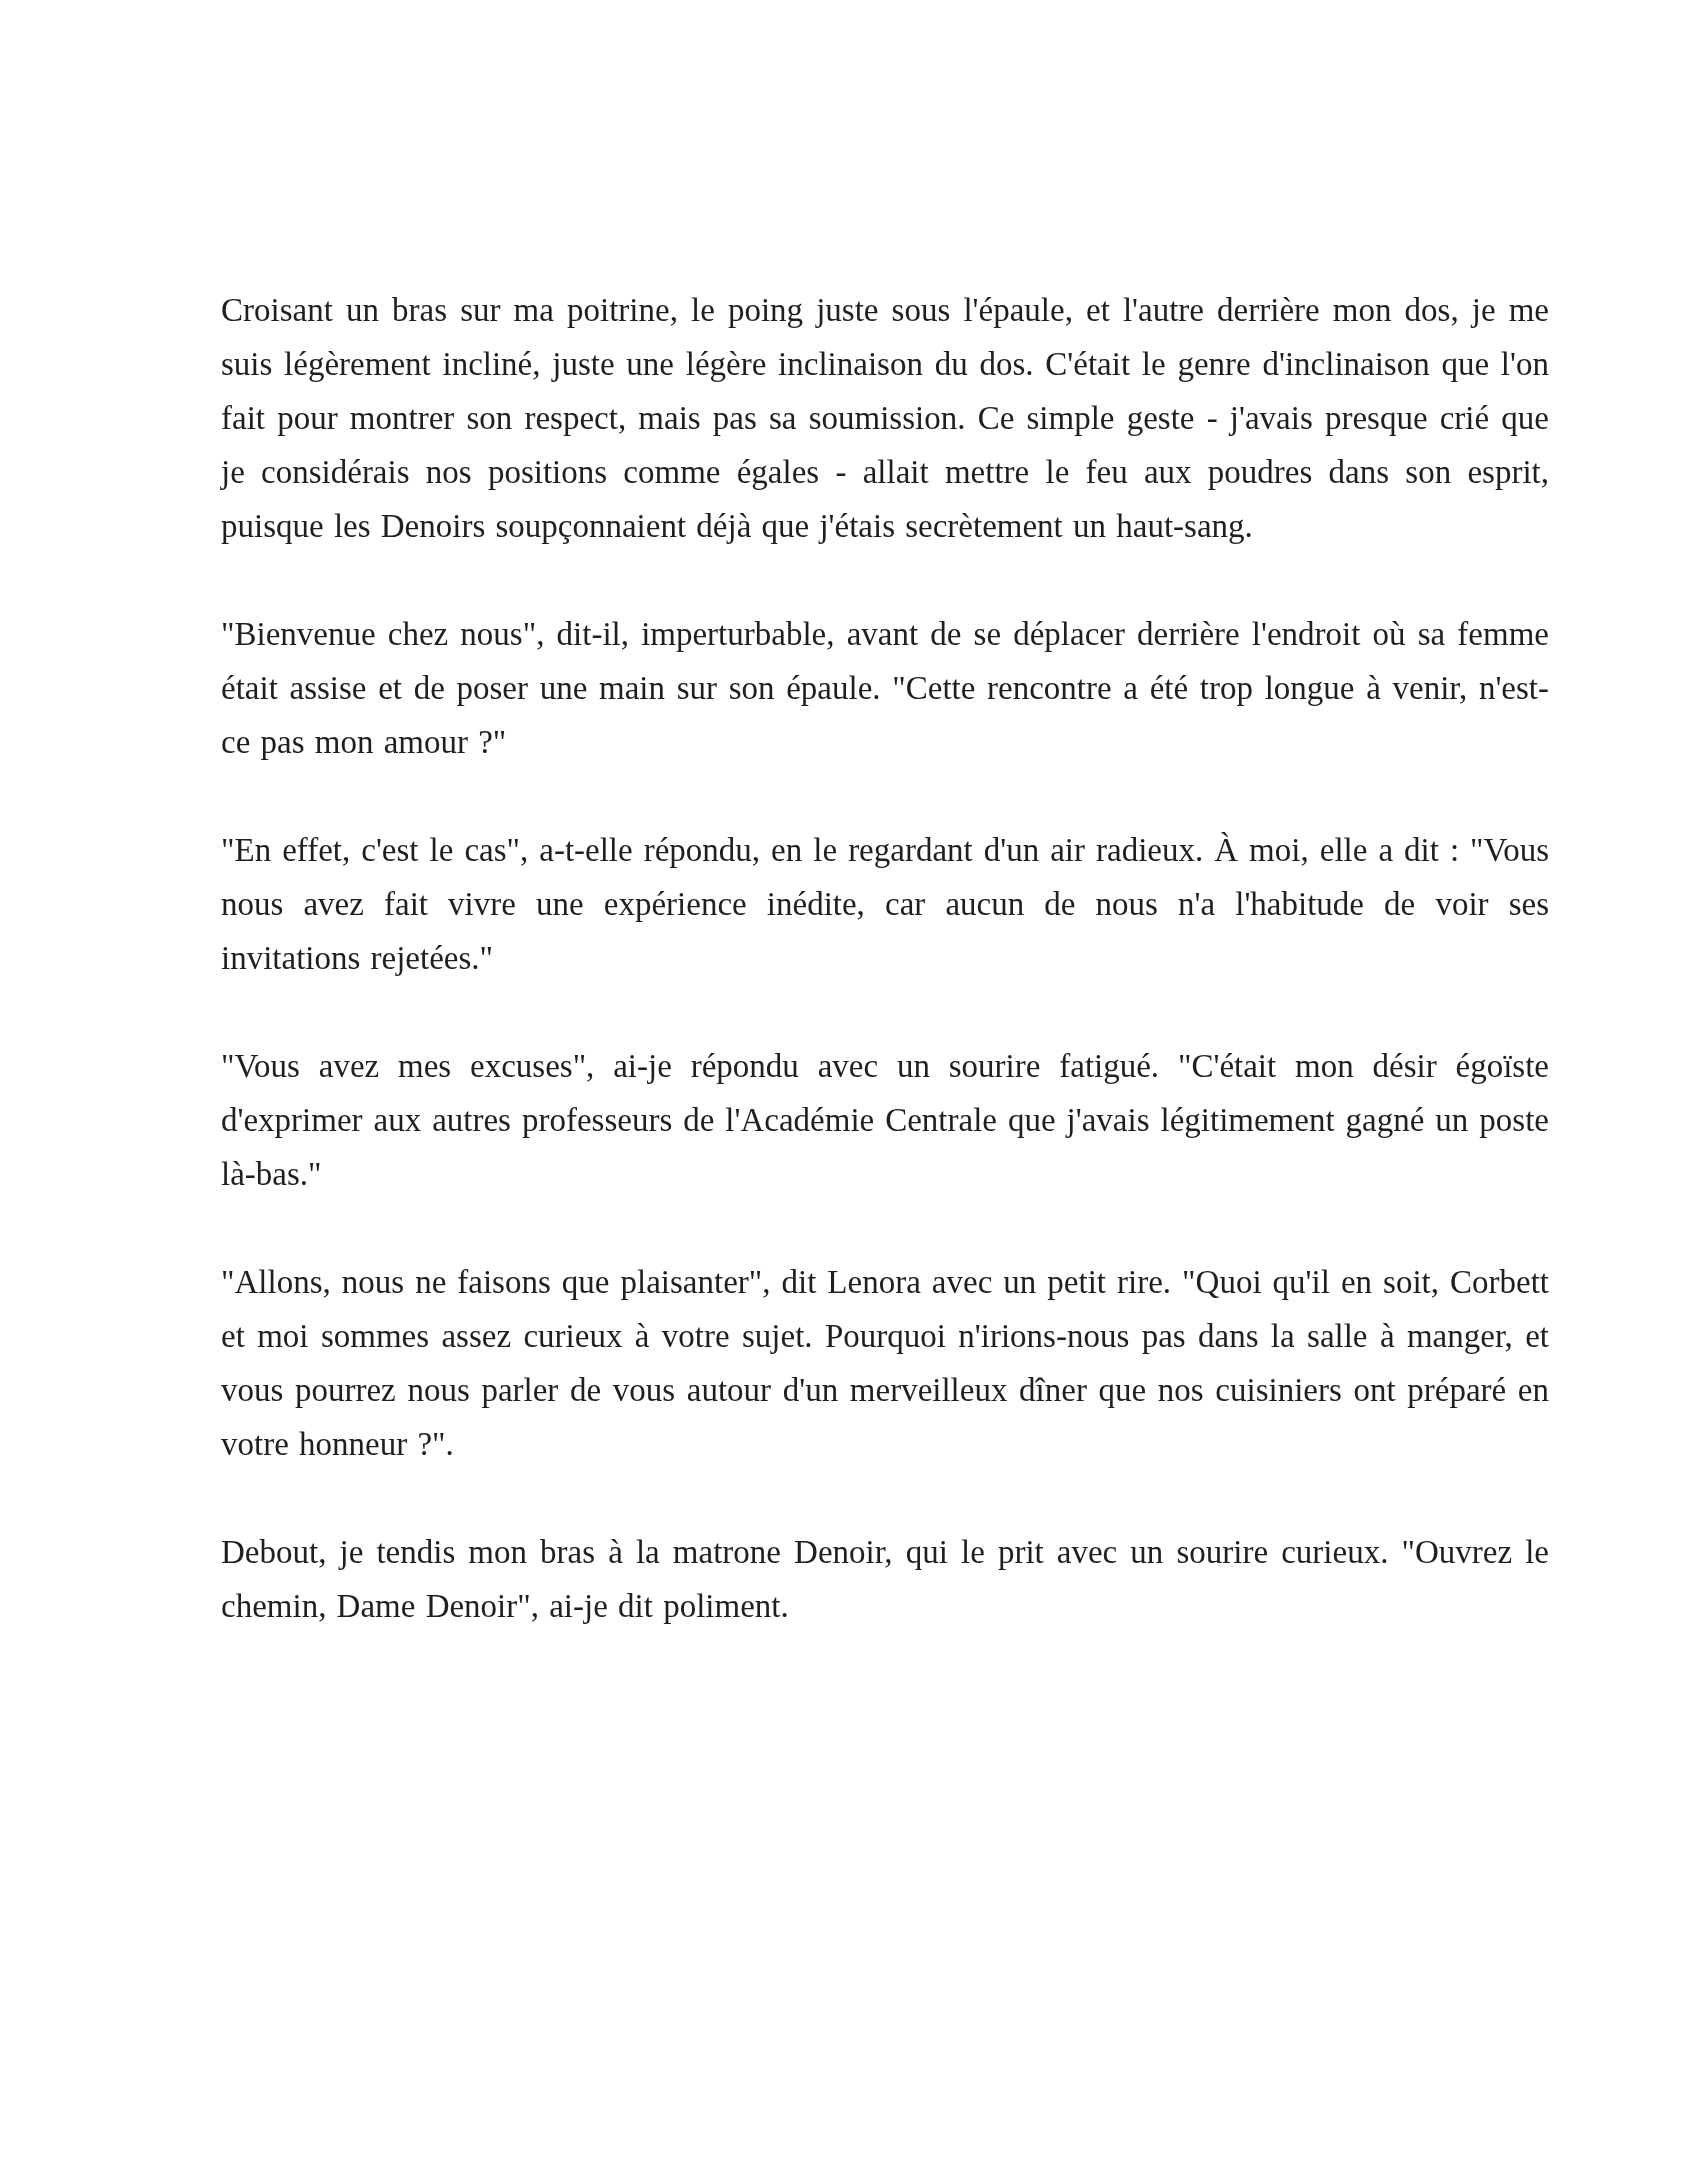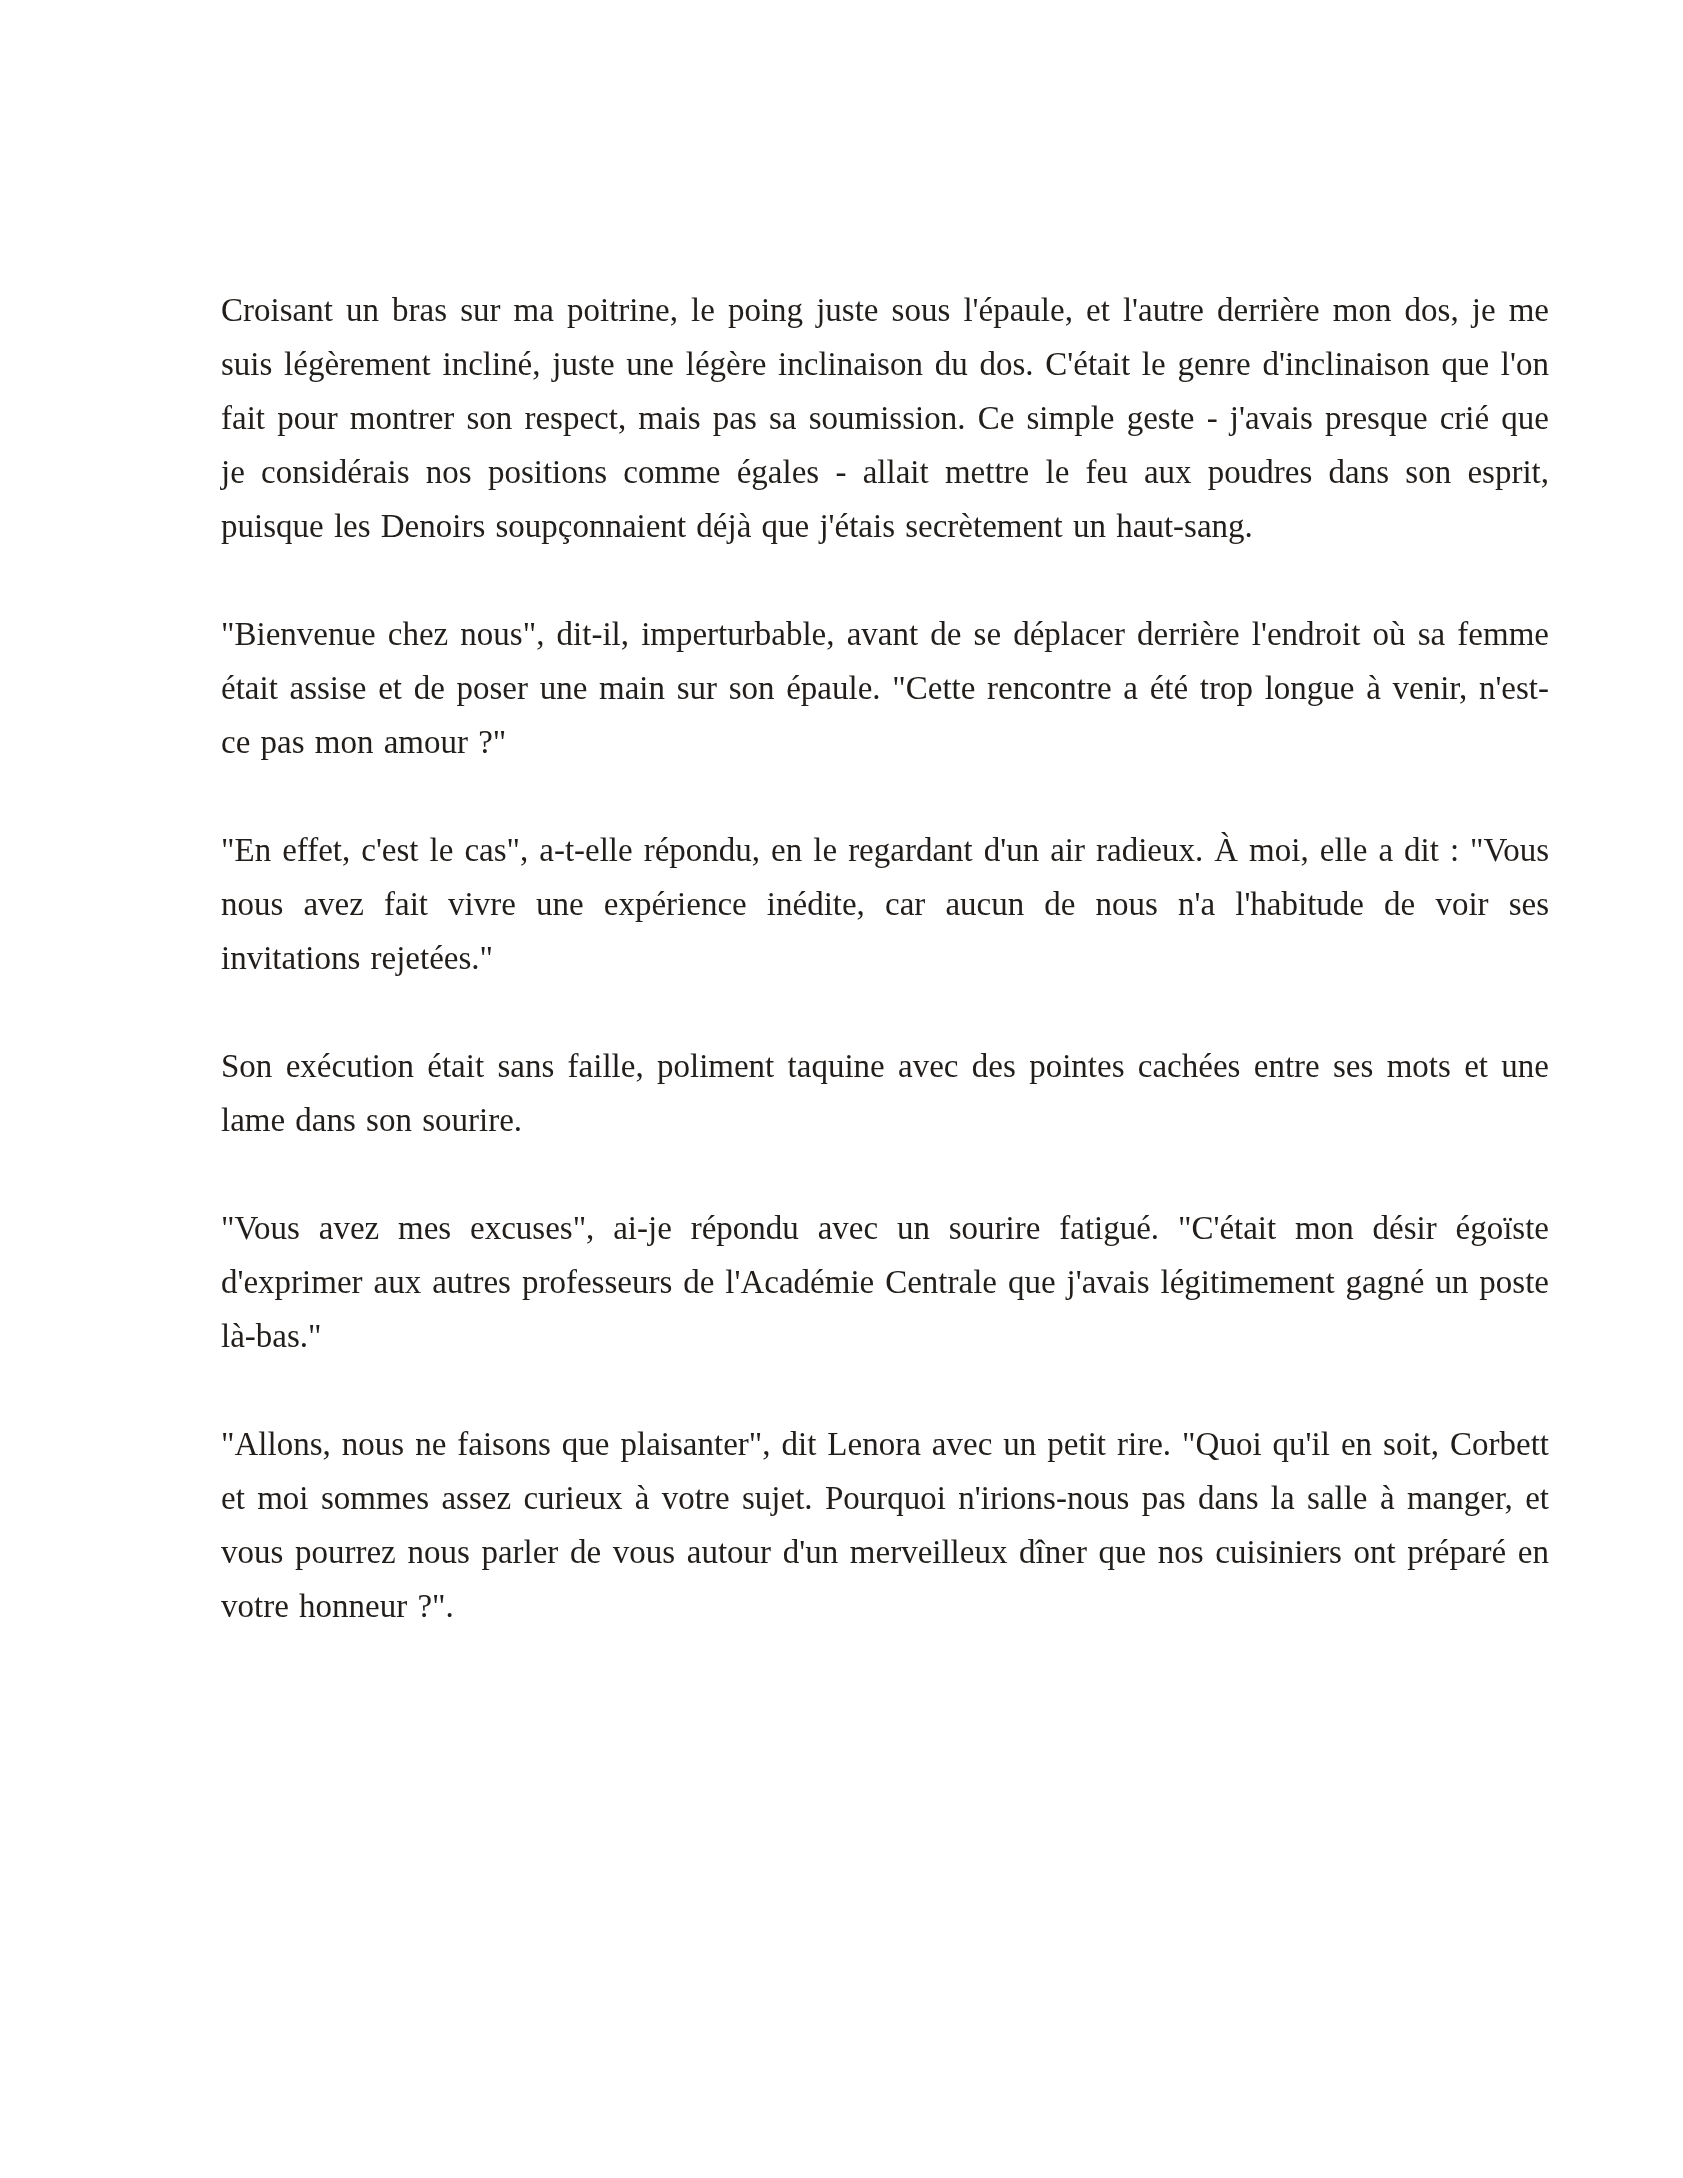--- a/index.html
+++ b/index.html
@@ -35,18 +35,18 @@
   }
 </style>
 </head>
 <body style="background: rgb(255, 255, 255);">
 
 <div class="page">
   <div class="text-block" style="color: rgb(34, 30, 27); margin-left: 40px;">
     <p>Croisant un bras sur ma poitrine, le poing juste sous l'épaule, et l'autre derrière mon dos, je me suis légèrement incliné, juste une légère inclinaison du dos. C'était le genre d'inclinaison que l'on fait pour montrer son respect, mais pas sa soumission. Ce simple geste - j'avais presque crié que je considérais nos positions comme égales - allait mettre le feu aux poudres dans son esprit, puisque les Denoirs soupçonnaient déjà que j'étais secrètement un haut-sang.</p>
     <p>"Bienvenue chez nous", dit-il, imperturbable, avant de se déplacer derrière l'endroit où sa femme était assise et de poser une main sur son épaule. "Cette rencontre a été trop longue à venir, n'est-ce pas mon amour ?"</p>
     <p>"En effet, c'est le cas", a-t-elle répondu, en le regardant d'un air radieux. À moi, elle a dit : "Vous nous avez fait vivre une expérience inédite, car aucun de nous n'a l'habitude de voir ses invitations rejetées."</p>
-    <p>Son exécution était sans faille, poliment taquine avec des pointes cachées entre ses mots et une lame dans son sourire.</p>
     <p>"Vous avez mes excuses", ai-je répondu avec un sourire fatigué. "C'était mon désir égoïste d'exprimer aux autres professeurs de l'Académie Centrale que j'avais légitimement gagné un poste là-bas."</p>
     <p>"Allons, nous ne faisons que plaisanter", dit Lenora avec un petit rire. "Quoi qu'il en soit, Corbett et moi sommes assez curieux à votre sujet. Pourquoi n'irions-nous pas dans la salle à manger, et vous pourrez nous parler de vous autour d'un merveilleux dîner que nos cuisiniers ont préparé en votre honneur ?".</p>
+    <p>Debout, je tendis mon bras à la matrone Denoir, qui le prit avec un sourire curieux. "Ouvrez le chemin, Dame Denoir", ai-je dit poliment.</p>
   </div>
 </div>
 
 
 </body></html>

